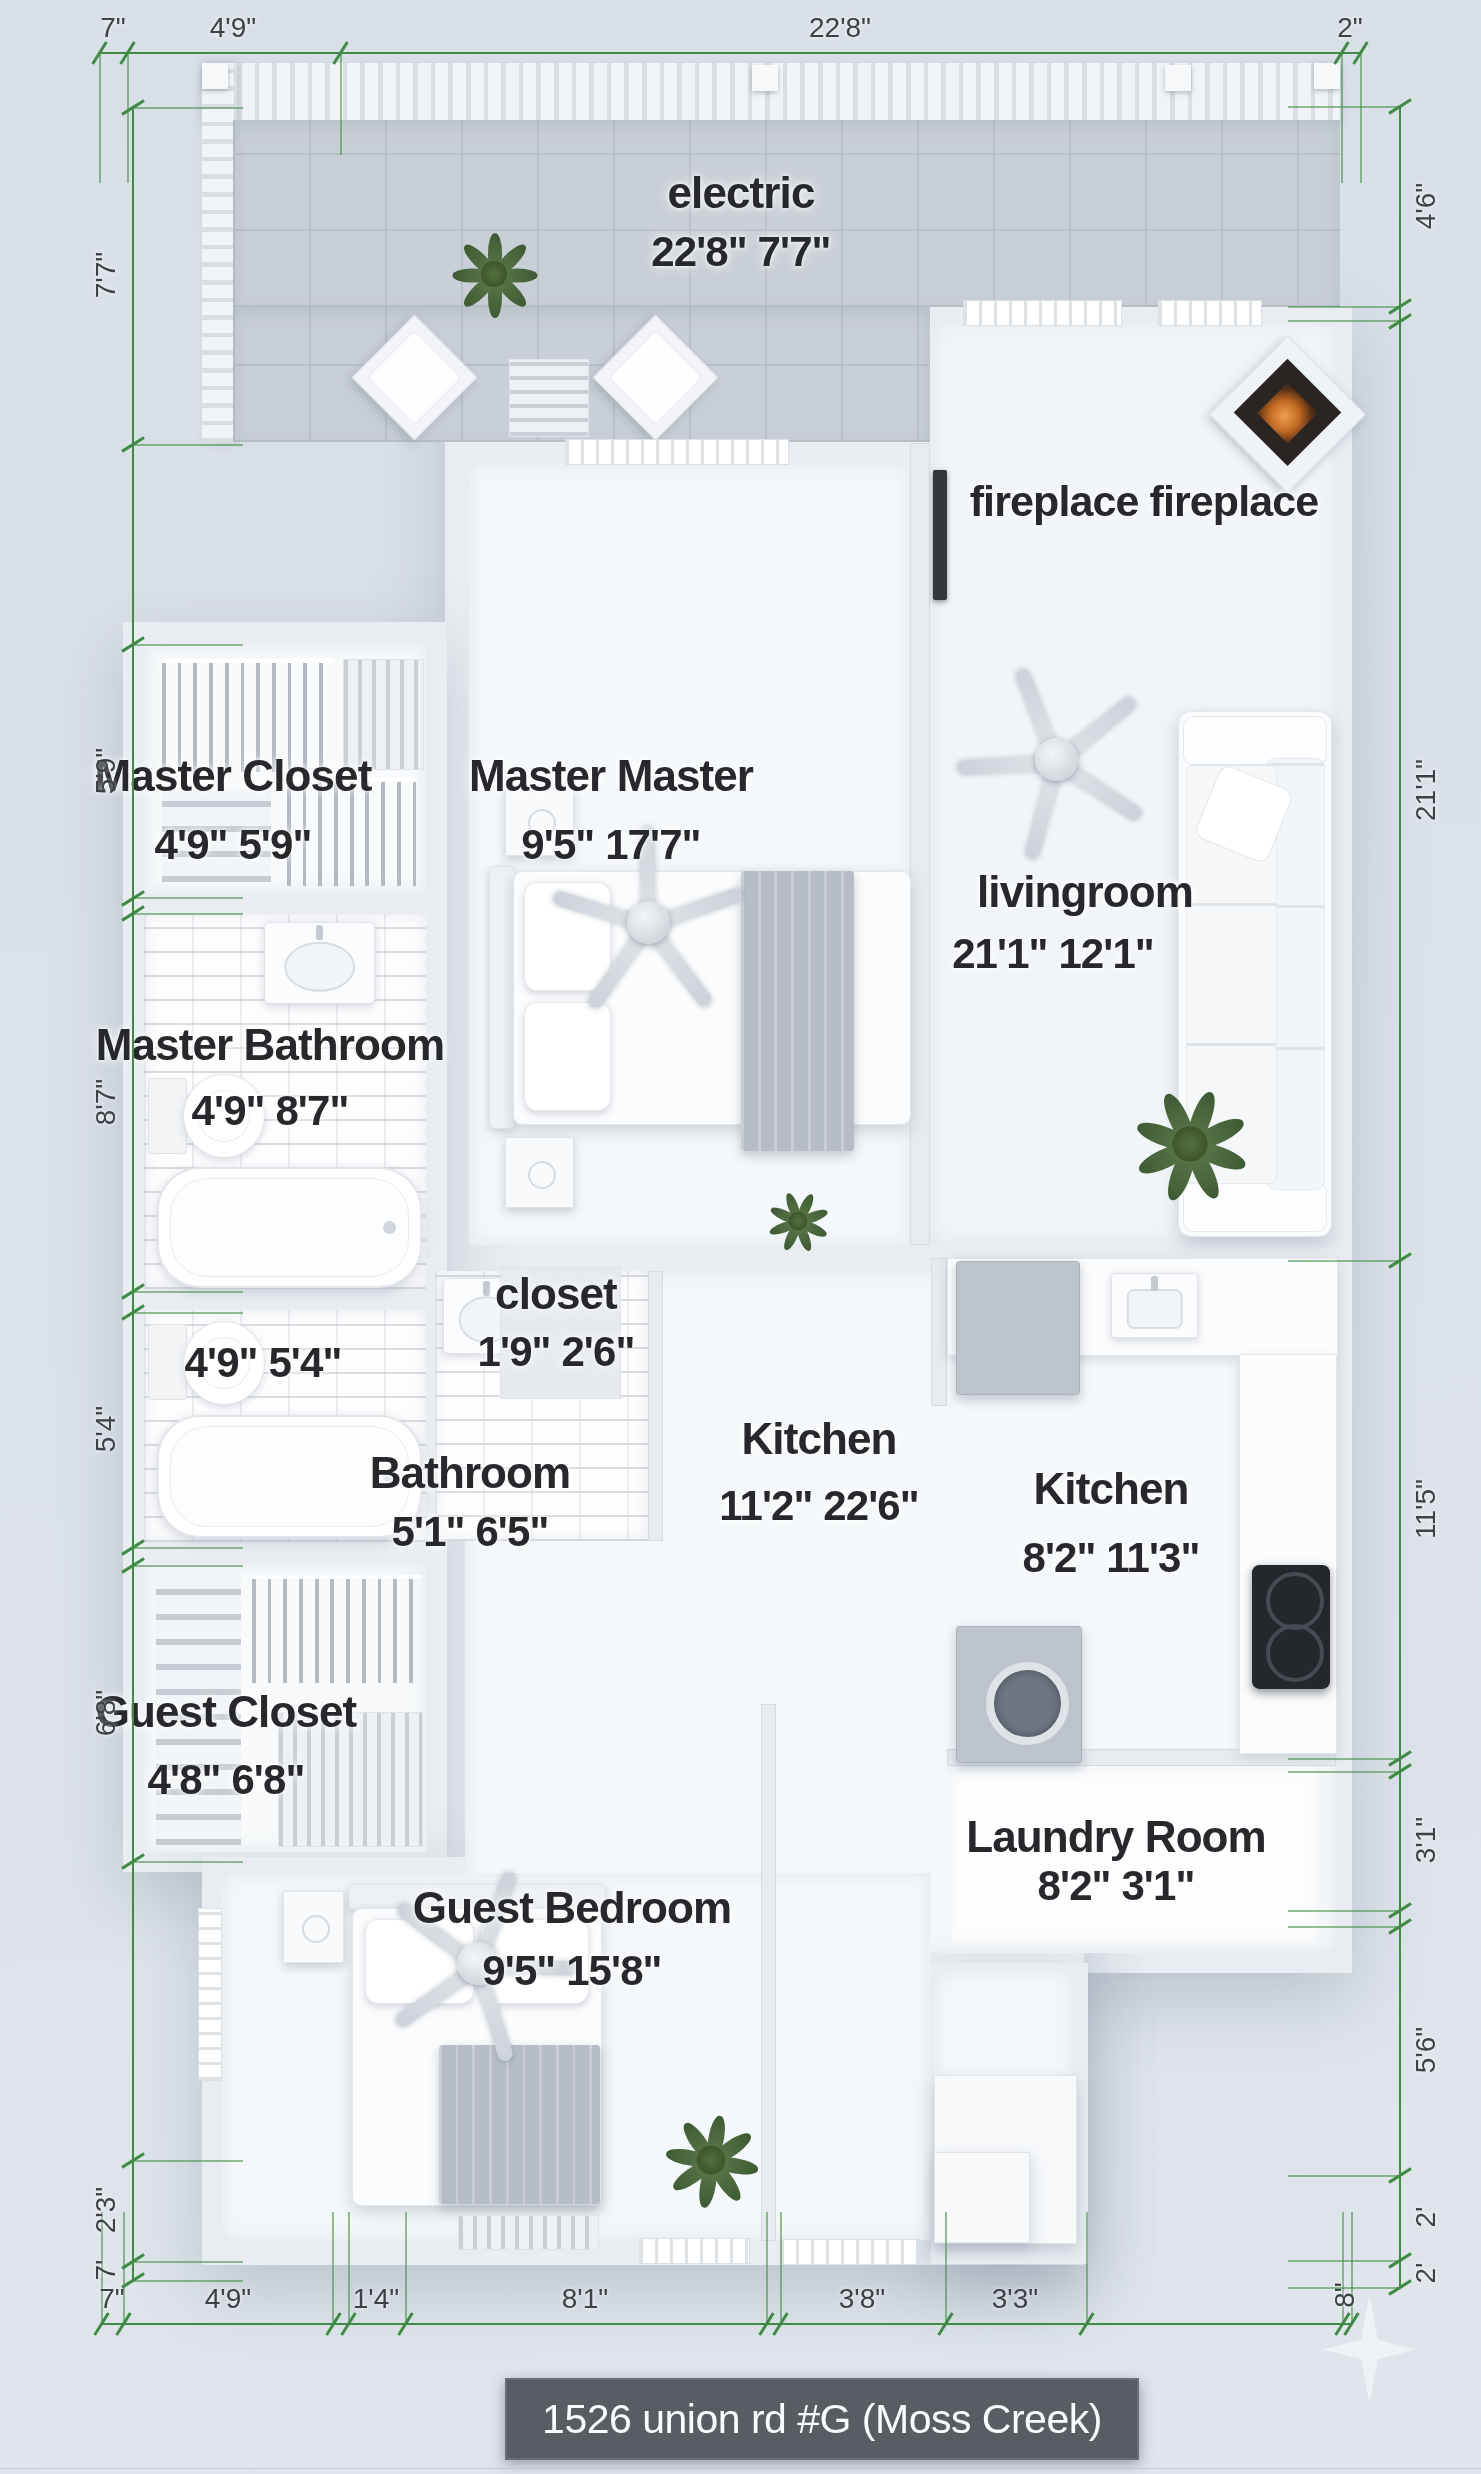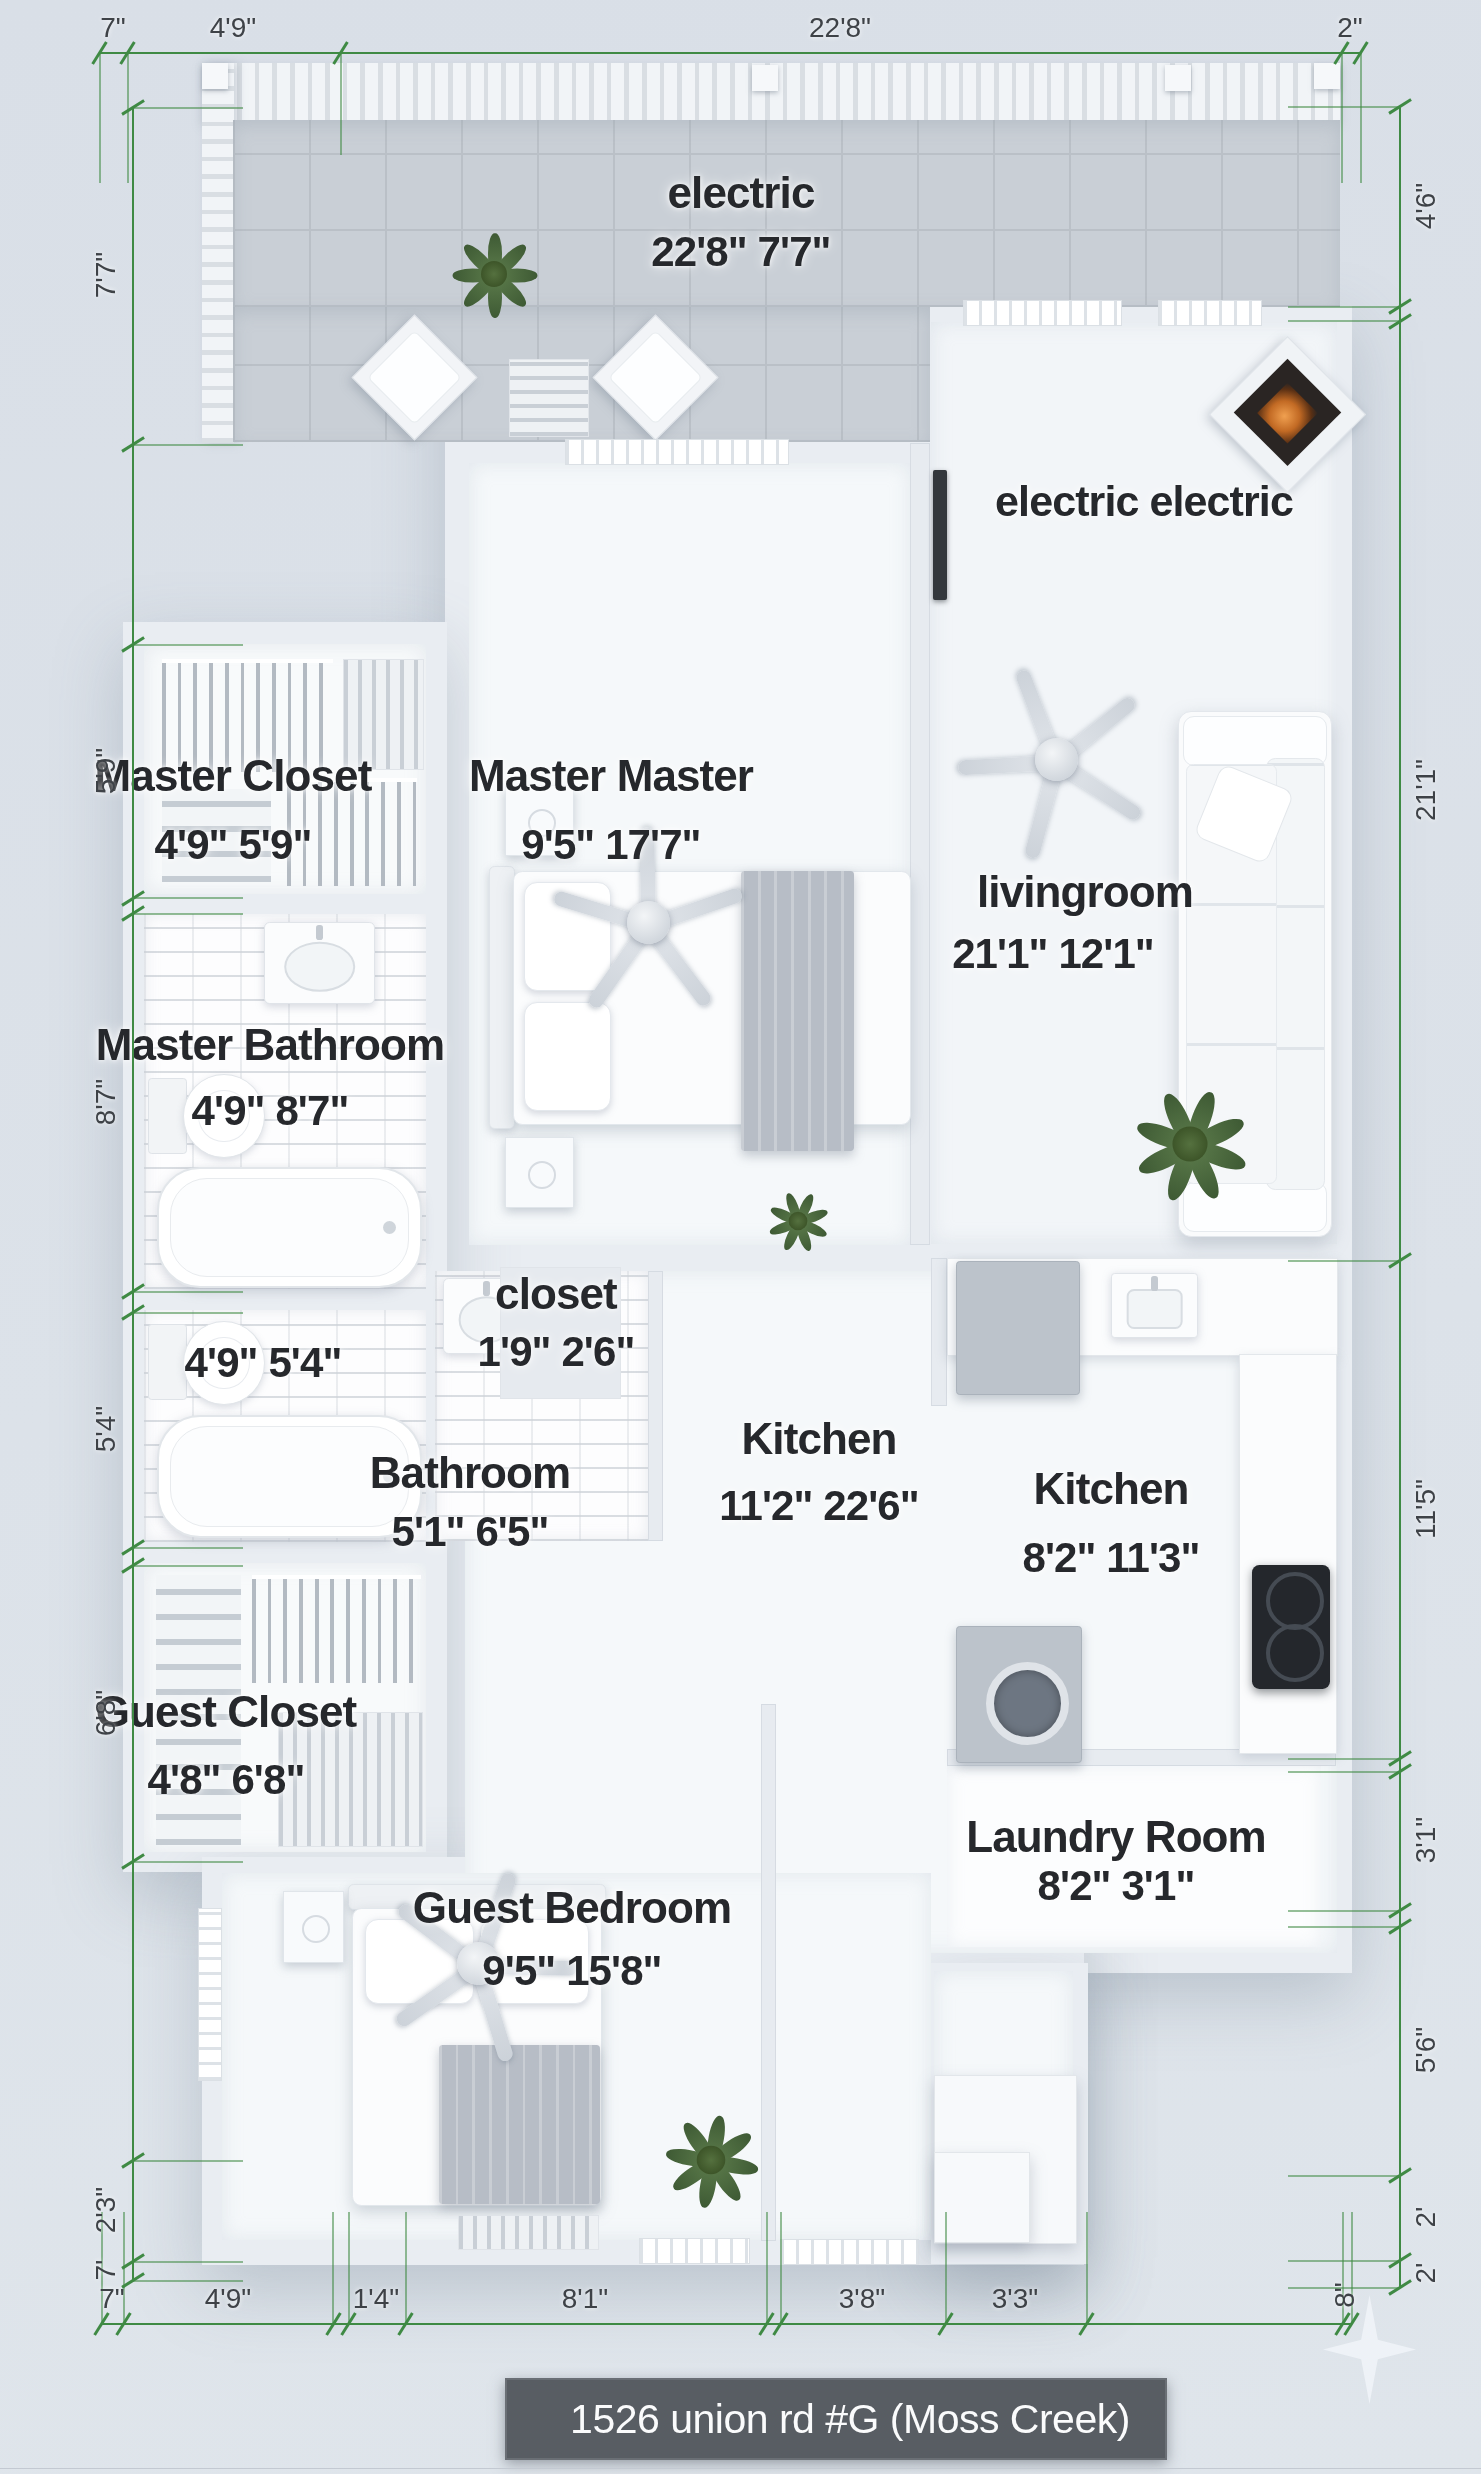--- a/index.html
+++ b/index.html
@@ -315,21 +315,21 @@
       <i class="leaf" style="transform:rotate(160deg);"></i>
     <i class="leaf" style="transform:rotate(205deg);"></i>
       <i class="leaf" style="transform:rotate(250deg);"></i>
     <i class="leaf" style="transform:rotate(295deg);"></i>
       <i class="leaf" style="transform:rotate(340deg);"></i>
     <i class="core"></i>
   </div>
 
   <div class="rname" style="left:741px;top:193px;">electric</div>
   <div class="rdims" style="left:741px;top:252px;">22'8" 7'7"</div>
-  <div class="rname" style="left:1144px;top:501px;font-size:43px;">electric electric</div>
+  <div class="rname" style="left:1144px;top:501px;font-size:43px;">fireplace fireplace</div>
   <div class="rname" style="left:233px;top:776px;">Master Closet</div>
   <div class="rdims" style="left:233px;top:845px;">4'9" 5'9"</div>
   <div class="rname" style="left:611px;top:776px;">Master Master</div>
   <div class="rdims" style="left:611px;top:845px;">9'5" 17'7"</div>
   <div class="rname" style="left:1053px;top:892px;margin-left:32px;">livingroom</div>
   <div class="rdims" style="left:1053px;top:954px;">21'1"  12'1"</div>
   <div class="rname" style="left:270px;top:1045px;">Master Bathroom</div>
   <div class="rdims" style="left:270px;top:1111px;">4'9" 8'7"</div>
   <div class="rname" style="left:556px;top:1294px;">closet</div>
   <div class="rdims" style="left:556px;top:1352px;">1'9" 2'6"</div>
@@ -454,18 +454,18 @@
   <div class="stub-h" style="left:1288px;top:2287px;width:111px;"></div>
   <div class="dlab dlab-r" style="left:1426px;top:206px;">4'6"</div>
   <div class="dlab dlab-r" style="left:1426px;top:790px;">21'1"</div>
   <div class="dlab dlab-r" style="left:1426px;top:1509px;">11'5"</div>
   <div class="dlab dlab-r" style="left:1426px;top:1840px;">3'1"</div>
   <div class="dlab dlab-r" style="left:1426px;top:2050px;">5'6"</div>
   <div class="dlab dlab-r" style="left:1426px;top:2217px;">2'</div>
   <div class="dlab dlab-r" style="left:1426px;top:2273px;">2'</div>
 
   <div class="star4" style="left:1323px;top:2295px;width:93px;height:109px;"></div>
-  <div class="titlebar" style="left:505px;top:2378px;width:630px;height:78px;padding-left:28px;">
+  <div class="titlebar" style="left:505px;top:2378px;width:630px;height:78px;">
     <span>1526 union rd #G (Moss Creek)</span>
   </div>
   <div class="baseline"></div>
 </div>
 
 
 </body></html>

